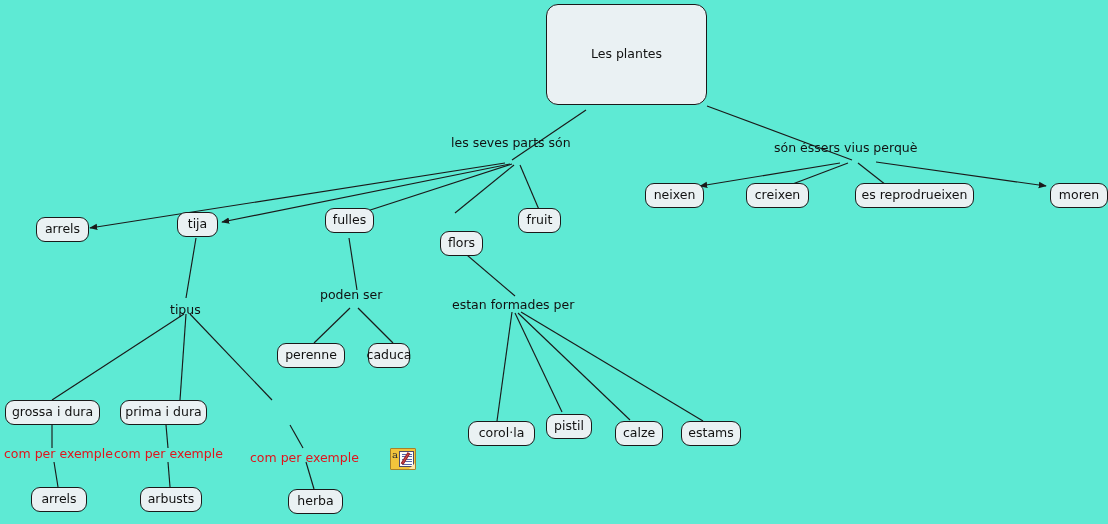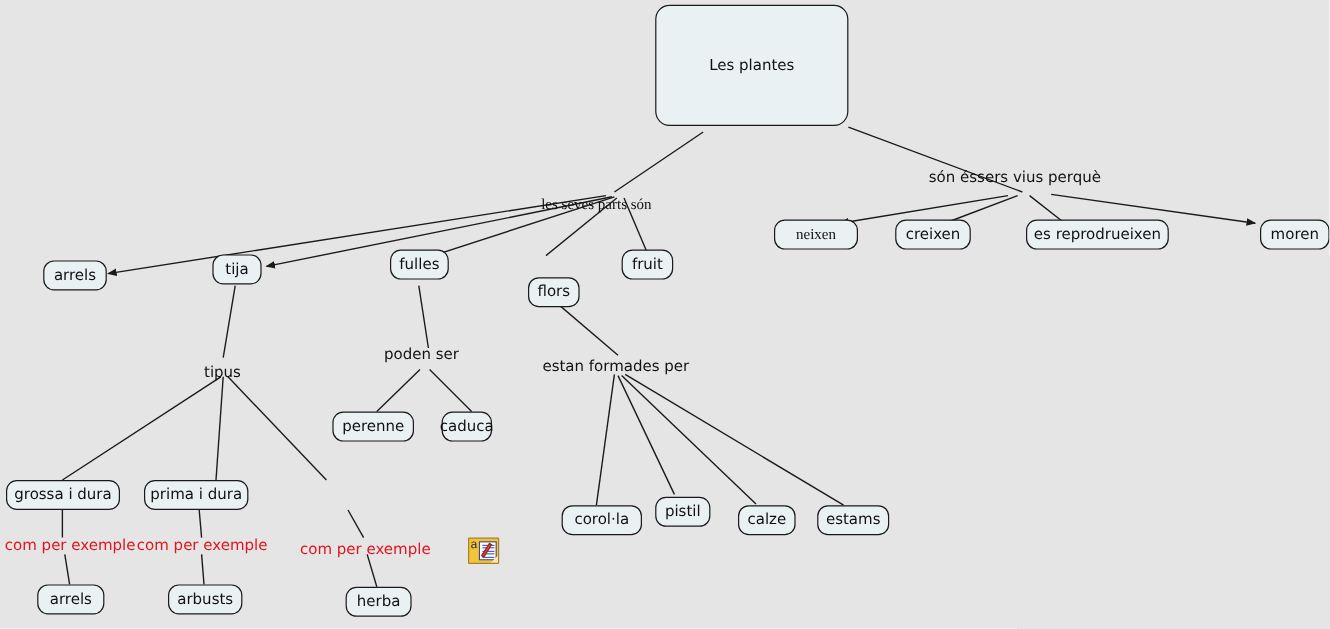--- a/index.html
+++ b/index.html
@@ -9,21 +9,21 @@
     background: #ffffff;
   }
   body {
     font-family: "DejaVu Sans", sans-serif;
     -webkit-font-smoothing: antialiased;
   }
   #canvas {
     position: relative;
     width: 1108px;
     height: 524px;
-    background: #e5e5e5;
+    background: #5eead4;
     overflow: hidden;
   }
   #links {
     position: absolute;
     left: 0;
     top: 0;
     width: 1108px;
     height: 524px;
     pointer-events: none;
   }
@@ -171,35 +171,35 @@
       <path d="M 166 425 L 168 448"></path>
       <path d="M 168 462 L 170 487"></path>
 
       <path d="M 290 425 L 303 448"></path>
       <path d="M 306 462 L 314 489"></path>
     </g>
   </svg>
 
   <div class="node root" style="left:546px; top:4px; width:161px; height:101px;">Les plantes</div>
 
-  <div class="linklabel" style="left:451px; top:164px;font-family:Liberation Serif, serif;">les seves parts són</div>
+  <div class="linklabel" style="left:451px; top:137px;">les seves parts són</div>
 
   <div class="linklabel" style="left:774px; top:142px;">són éssers vius perquè</div>
 
   <div class="node" style="left:36px; top:217px; width:53px;">arrels</div>
 
   <div class="node" style="left:177px; top:212px; width:41px;">tija</div>
 
   <div class="node" style="left:325px; top:208px; width:49px;">fulles</div>
 
   <div class="node" style="left:440px; top:208px; width:43px;margin-top:23px;">flors</div>
 
   <div class="node" style="left:518px; top:208px; width:43px;">fruit</div>
 
-  <div class="node" style="left:645px; top:183px; width:70px;font-family:Liberation Serif, serif;">neixen</div>
+  <div class="node" style="left:645px; top:183px; width:59px;">neixen</div>
 
   <div class="node" style="left:746px; top:183px; width:63px;">creixen</div>
 
   <div class="node" style="left:855px; top:183px; width:119px;">es reprodrueixen</div>
 
   <div class="node" style="left:1050px; top:183px; width:58px;">moren</div>
 
   <div class="linklabel" style="left:170px; top:304px;">tipus</div>
 
   <div class="linklabel" style="left:320px; top:289px;">poden ser</div>

